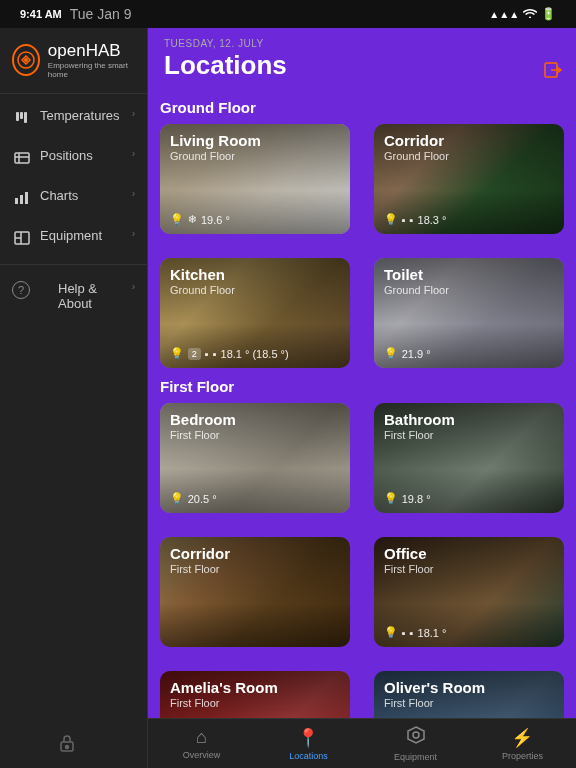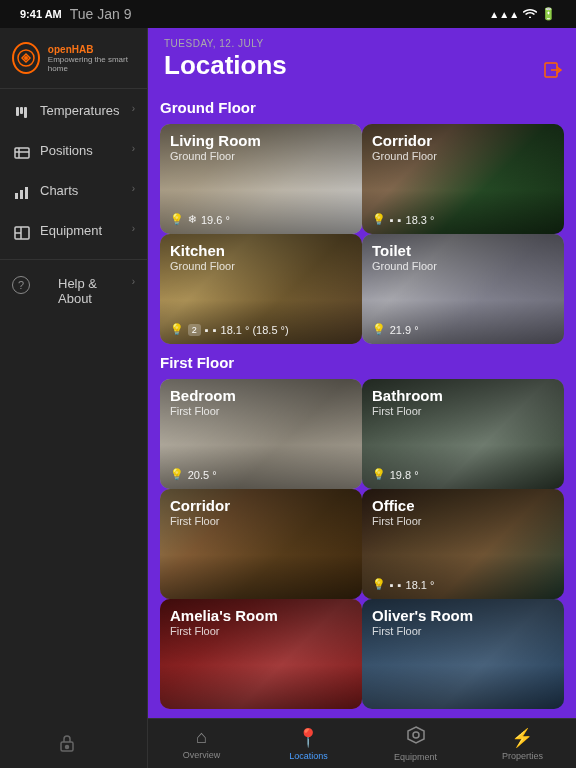--- a/index.html
+++ b/index.html
@@ -58,23 +58,23 @@
       border: 2px solid #ff6600;
       border-radius: 50%;
       display: flex;
       align-items: center;
       justify-content: center;
       font-size: 10px;
       color: #ff6600;
       font-weight: bold;
     }
     .sidebar-logo .logo-text {
-      font-size: 10px;
-      font-weight: 700;
-      color: #f97316;
+      font-size: 17px;
+      font-weight: 400;
+      color: #ffffff;
       line-height: 1.1;
     }
     .sidebar-logo .logo-sub {
       font-size: 8px;
       color: #aaa;
     }
 
     .sidebar-nav { flex: 1; padding: 4px 0; }
     .nav-item {
       display: flex;
@@ -157,21 +157,21 @@
     .section-title {
       font-size: 15px;
       font-weight: 600;
       color: #fff;
       margin: 10px 0 8px;
     }
 
     .rooms-grid {
       display: grid;
       grid-template-columns: 1fr 1fr;
-      gap: 0;
+      gap: 24px;
       margin-bottom: 8px;
     }
 
     .room-card {
       border-radius: 10px;
       overflow: hidden;
       position: relative;
       height: 110px;
       cursor: pointer;
     }

